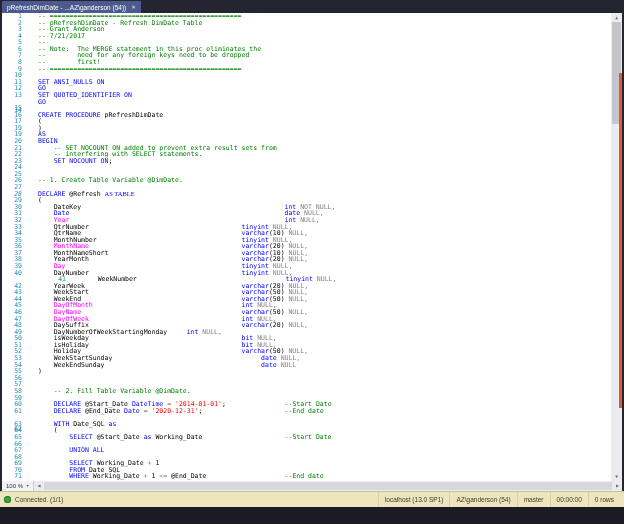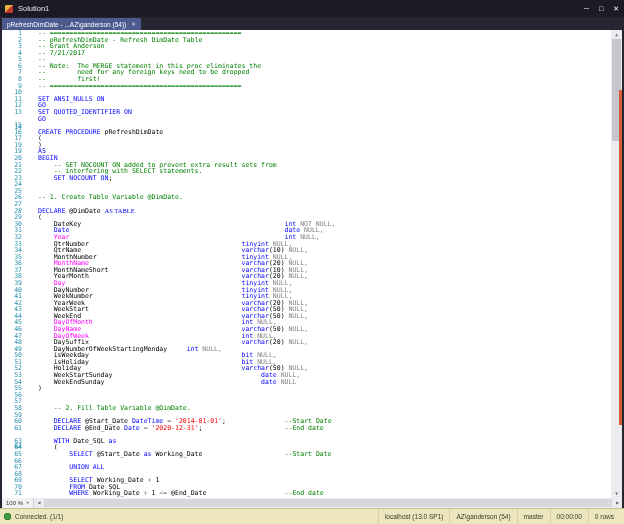--- a/index.html
+++ b/index.html
@@ -57,29 +57,20 @@
   .conn-icon { width:7px; height:7px; border-radius:50%; background:#3fa142; margin-right:4px; flex:none;
                box-shadow:inset 0 0 0 1px #2d7a30; }
   .status-right { margin-left:auto; display:flex; height:100%; align-items:center; }
   .status-cell { padding:0 6px; height:100%; display:flex; align-items:center; border-left:1px solid #d8d1a5; white-space:nowrap; }
 </style>
 </head>
 <body>
 
 <div class="window">
 
-  <div class="titlebar">
-    <span class="app-icon"></span>
-    <span>Solution1</span>
-    <span class="win-controls">
-      <span>─</span>
-      <span>□</span>
-      <span>✕</span>
-    </span>
-  </div>
 
   <div class="tabstrip">
     <div class="tab">
       <span>pRefreshDimDate - ...AZ\ganderson (54))</span>
       <span class="tab-close">✕</span>
     </div>
   </div>
 
   <div class="editor-wrap">
     <div class="code-pane">
@@ -103,34 +94,34 @@
         <div class="line"><span class="ln" style="color: rgb(43, 145, 175);">19</span><span class="code"><span style="color: rgb(0, 0, 0);">)</span></span></div>
         <div class="line"><span class="ln" style="color: rgb(43, 145, 175);">19</span><span class="code"><span style="color: rgb(0, 0, 255);">AS</span></span></div>
         <div class="line"><span class="ln" style="color: rgb(43, 145, 175);">20</span><span class="code"><span style="color: rgb(0, 0, 255);">BEGIN</span></span></div>
         <div class="line"><span class="ln" style="color: rgb(43, 145, 175);">21</span><span class="code"><span style="color: rgb(0, 128, 0);">    -- SET NOCOUNT ON added to prevent extra result sets from</span></span></div>
         <div class="line"><span class="ln" style="color: rgb(43, 145, 175);">22</span><span class="code"><span style="color: rgb(0, 128, 0);">    -- interfering with SELECT statements.</span></span></div>
         <div class="line"><span class="ln" style="color: rgb(43, 145, 175);">23</span><span class="code"><span style="color: rgb(0, 0, 255);">    SET NOCOUNT ON</span><span style="color: rgb(0, 0, 0);">;</span></span></div>
         <div class="line"><span class="ln" style="color: rgb(43, 145, 175);">24</span><span class="code"></span></div>
         <div class="line"><span class="ln" style="color: rgb(43, 145, 175);">25</span><span class="code"></span></div>
         <div class="line"><span class="ln" style="color: rgb(43, 145, 175);">26</span><span class="code"><span style="color: rgb(0, 128, 0);">-- 1. Create Table Variable @DimDate.</span></span></div>
         <div class="line"><span class="ln" style="color: rgb(43, 145, 175);">27</span><span class="code"></span></div>
-        <div class="line"><span class="ln" style="color: rgb(43, 145, 175); font-style: italic;">28</span><span class="code"><span style="color: rgb(0, 0, 255);">DECLARE </span><span style="color: rgb(0, 0, 0);">@DimDate </span><span style="color: rgb(0, 0, 255); font-family: Liberation Serif, serif;">AS TABLE</span></span></div>
+        <div class="line"><span class="ln" style="color: rgb(43, 145, 175); font-style: italic;">28</span><span class="code"><span style="color: rgb(0, 0, 255);">DECLARE </span><span style="color: rgb(0, 0, 0);">@Refresh </span><span style="color: rgb(0, 0, 255); font-family: Liberation Serif, serif;">AS TABLE</span></span></div>
         <div class="line"><span class="ln" style="color: rgb(43, 145, 175);">29</span><span class="code"><span style="color: rgb(0, 0, 0);">(</span></span></div>
         <div class="line"><span class="ln" style="color: rgb(43, 145, 175);">30</span><span class="code"><span style="color: rgb(0, 0, 0);">    DateKey</span><span style="color: rgb(0, 0, 255);">                                                    int</span><span style="color: rgb(128, 128, 128);"> NOT NULL,</span></span></div>
         <div class="line"><span class="ln" style="color: rgb(43, 145, 175);">31</span><span class="code"><span style="color: rgb(0, 0, 255);">    Date</span><span style="color: rgb(0, 0, 255);">                                                       date</span><span style="color: rgb(128, 128, 128);"> NULL,</span></span></div>
         <div class="line"><span class="ln" style="color: rgb(43, 145, 175);">32</span><span class="code"><span style="color: rgb(255, 0, 255);">    Year</span><span style="color: rgb(0, 0, 255);">                                                       int</span><span style="color: rgb(128, 128, 128);"> NULL,</span></span></div>
         <div class="line"><span class="ln" style="color: rgb(43, 145, 175);">33</span><span class="code"><span style="color: rgb(0, 0, 0);">    QtrNumber</span><span style="color: rgb(0, 0, 255);">                                       tinyint</span><span style="color: rgb(128, 128, 128);"> NULL,</span></span></div>
         <div class="line"><span class="ln" style="color: rgb(43, 145, 175);">34</span><span class="code"><span style="color: rgb(0, 0, 0);">    QtrName</span><span style="color: rgb(0, 0, 255);">                                         varchar</span><span style="color: rgb(0, 0, 0);">(10)</span><span style="color: rgb(128, 128, 128);"> NULL,</span></span></div>
         <div class="line"><span class="ln" style="color: rgb(43, 145, 175);">35</span><span class="code"><span style="color: rgb(0, 0, 0);">    MonthNumber</span><span style="color: rgb(0, 0, 255);">                                     tinyint</span><span style="color: rgb(128, 128, 128);"> NULL,</span></span></div>
         <div class="line"><span class="ln" style="color: rgb(43, 145, 175);">36</span><span class="code"><span style="color: rgb(255, 0, 255);">    MonthName</span><span style="color: rgb(0, 0, 255);">                                       varchar</span><span style="color: rgb(0, 0, 0);">(20)</span><span style="color: rgb(128, 128, 128);"> NULL,</span></span></div>
         <div class="line"><span class="ln" style="color: rgb(43, 145, 175);">37</span><span class="code"><span style="color: rgb(0, 0, 0);">    MonthNameShort</span><span style="color: rgb(0, 0, 255);">                                  varchar</span><span style="color: rgb(0, 0, 0);">(10)</span><span style="color: rgb(128, 128, 128);"> NULL,</span></span></div>
         <div class="line"><span class="ln" style="color: rgb(43, 145, 175);">38</span><span class="code"><span style="color: rgb(0, 0, 0);">    YearMonth</span><span style="color: rgb(0, 0, 255);">                                       varchar</span><span style="color: rgb(0, 0, 0);">(20)</span><span style="color: rgb(128, 128, 128);"> NULL,</span></span></div>
         <div class="line"><span class="ln" style="color: rgb(43, 145, 175);">39</span><span class="code"><span style="color: rgb(255, 0, 255);">    Day</span><span style="color: rgb(0, 0, 255);">                                             tinyint</span><span style="color: rgb(128, 128, 128);"> NULL,</span></span></div>
         <div class="line"><span class="ln" style="color: rgb(43, 145, 175);">40</span><span class="code"><span style="color: rgb(0, 0, 0);">    DayNumber</span><span style="color: rgb(0, 0, 255);">                                       tinyint</span><span style="color: rgb(128, 128, 128);"> NULL,</span></span></div>
-        <div class="line"><span class="ln" style="color: rgb(43, 145, 175);">41</span><span class="code"><span style="color: rgb(0, 0, 0);">    WeekNumber</span><span style="color: rgb(0, 0, 255);">                                      tinyint</span><span style="color: rgb(128, 128, 128);"> NULL,</span></span></div>
+        <div class="line"><span class="ln" style="color: rgb(43, 145, 175); margin-left: 44px;">41</span><span class="code"><span style="color: rgb(0, 0, 0);">    WeekNumber</span><span style="color: rgb(0, 0, 255);">                                      tinyint</span><span style="color: rgb(128, 128, 128);"> NULL,</span></span></div>
         <div class="line"><span class="ln" style="color: rgb(43, 145, 175);">42</span><span class="code"><span style="color: rgb(0, 0, 0);">    YearWeek</span><span style="color: rgb(0, 0, 255);">                                        varchar</span><span style="color: rgb(0, 0, 0);">(20)</span><span style="color: rgb(128, 128, 128);"> NULL,</span></span></div>
         <div class="line"><span class="ln" style="color: rgb(43, 145, 175);">43</span><span class="code"><span style="color: rgb(0, 0, 0);">    WeekStart</span><span style="color: rgb(0, 0, 255);">                                       varchar</span><span style="color: rgb(0, 0, 0);">(50)</span><span style="color: rgb(128, 128, 128);"> NULL,</span></span></div>
         <div class="line"><span class="ln" style="color: rgb(43, 145, 175);">44</span><span class="code"><span style="color: rgb(0, 0, 0);">    WeekEnd</span><span style="color: rgb(0, 0, 255);">                                         varchar</span><span style="color: rgb(0, 0, 0);">(50)</span><span style="color: rgb(128, 128, 128);"> NULL,</span></span></div>
         <div class="line"><span class="ln" style="color: rgb(43, 145, 175);">45</span><span class="code"><span style="color: rgb(255, 0, 255);">    DayOfMonth</span><span style="color: rgb(0, 0, 255);">                                      int</span><span style="color: rgb(128, 128, 128);"> NULL,</span></span></div>
         <div class="line"><span class="ln" style="color: rgb(43, 145, 175);">46</span><span class="code"><span style="color: rgb(255, 0, 255);">    DayName</span><span style="color: rgb(0, 0, 255);">                                         varchar</span><span style="color: rgb(0, 0, 0);">(50)</span><span style="color: rgb(128, 128, 128);"> NULL,</span></span></div>
         <div class="line"><span class="ln" style="color: rgb(43, 145, 175);">47</span><span class="code"><span style="color: rgb(255, 0, 255);">    DayOfWeek</span><span style="color: rgb(0, 0, 255);">                                       int</span><span style="color: rgb(128, 128, 128);"> NULL,</span></span></div>
         <div class="line"><span class="ln" style="color: rgb(43, 145, 175);">48</span><span class="code"><span style="color: rgb(0, 0, 0);">    DaySuffix</span><span style="color: rgb(0, 0, 255);">                                       varchar</span><span style="color: rgb(0, 0, 0);">(20)</span><span style="color: rgb(128, 128, 128);"> NULL,</span></span></div>
         <div class="line"><span class="ln" style="color: rgb(43, 145, 175);">49</span><span class="code"><span style="color: rgb(0, 0, 0);">    DayNumberOfWeekStartingMonday</span><span style="color: rgb(0, 0, 255);">     int</span><span style="color: rgb(128, 128, 128);"> NULL,</span></span></div>
         <div class="line"><span class="ln" style="color: rgb(43, 145, 175);">50</span><span class="code"><span style="color: rgb(0, 0, 0);">    isWeekday</span><span style="color: rgb(0, 0, 255);">                                       bit</span><span style="color: rgb(128, 128, 128);"> NULL,</span></span></div>
         <div class="line"><span class="ln" style="color: rgb(43, 145, 175);">51</span><span class="code"><span style="color: rgb(0, 0, 0);">    isHoliday</span><span style="color: rgb(0, 0, 255);">                                       bit</span><span style="color: rgb(128, 128, 128);"> NULL,</span></span></div>

